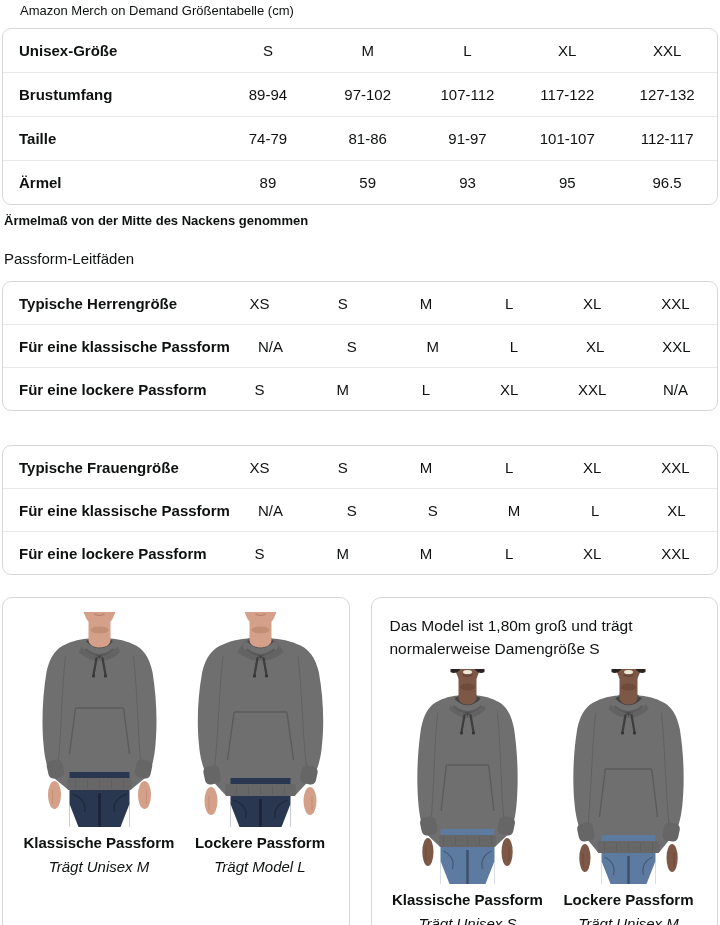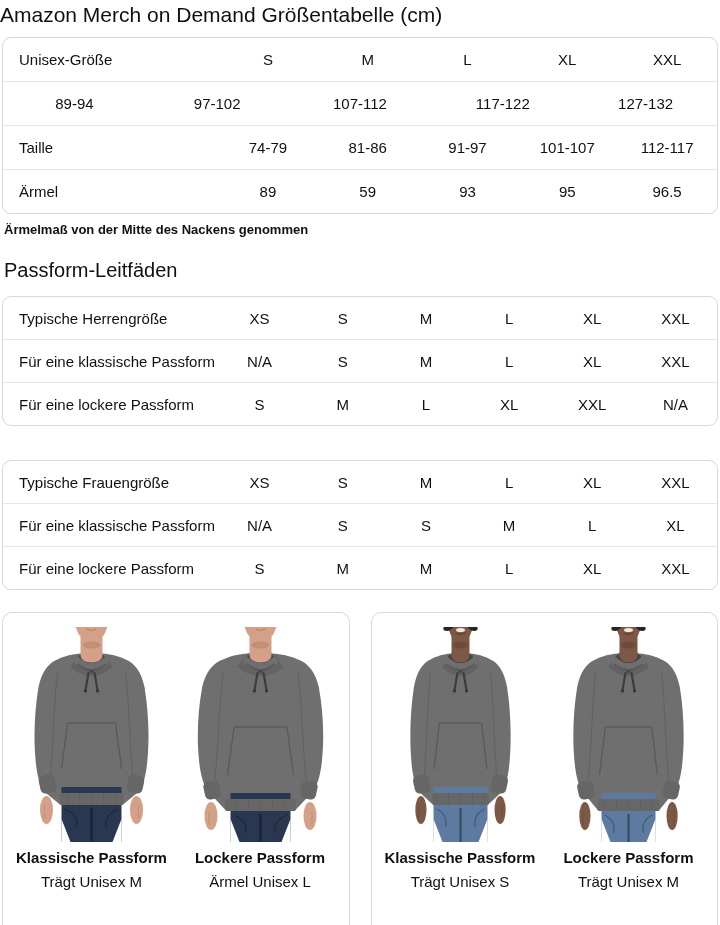--- a/index.html
+++ b/index.html
@@ -1,55 +1,56 @@
 <!DOCTYPE html>
 <html><head>
 <meta charset="utf-8">
 <style>
   html,body{margin:0;padding:0;}
   body{
     width:720px;height:925px;background:#fff;color:#0f1111;
     font-family:"Liberation Sans",sans-serif;overflow:hidden;
   }
-  .title{font-size:21px;padding:3px 2px 0 0;}
+  .title{font-size:13px;padding:3px 2px 0 20px;}
   .tbl{border:1px solid #d5d9d9;border-radius:9px;margin:10px 2px 0;background:#fff;overflow:hidden;}
   .trow{display:flex;align-items:center;height:42px;border-top:1px solid #e7e7e7;font-size:15px;}
   .tbl .trow:first-child{border-top:none;}
   .t1 .trow{height:43px;}
-  .tlabel{flex:0 0 199px;padding-left:16px;font-weight:normal;white-space:nowrap;}
+  .tlabel{flex:0 0 199px;padding-left:16px;font-weight:bold;white-space:nowrap;}
   .tcell{flex:1;text-align:center;}
   .footnote{font-size:13px;margin:8px 2px 0 4px;font-weight:bold;}
-  .h2{font-size:20px;margin:22px 2px 0 4px;}
+  .h2{font-size:15px;margin:22px 2px 0 4px;}
   .mt18{margin-top:34px;}
   .mt14{margin-top:14px;}
   .cards{display:flex;gap:21px;margin:22px 2px 0;}
   .card{flex:1;border:1px solid #d5d9d9;border-radius:10px;padding:14px 10px 10px;box-sizing:border-box;height:346px;background:#fff;}
   .desc{font-size:15.5px;line-height:23px;margin:2px 8px 9px;max-width:290px;}
-  .figs{display:flex;justify-content:space-between;gap:4px;}
+  .figs{display:flex;justify-content:flex-end;gap:4px;}
   .fig{width:157px;text-align:center;}
   .fig .ph{width:157px;height:215px;}
   .fig .ph svg{display:block;width:157px;height:215px;}
   .fitlab{font-weight:bold;font-size:15px;line-height:18px;margin-top:7px;}
-  .sizelab{font-size:15px;line-height:18px;margin-top:6px;}
+  .sizelab{font-size:15px;line-height:18px;margin-top:6px;font-style:italic;}
 </style>
 </head>
 <body>
 
 <div class="title">Amazon Merch on Demand Größentabelle (cm)</div>
 
 <div class="tbl t1">
   <div class="trow">
     <div class="tlabel">Unisex-Größe</div>
     <div class="tcell">S</div>
     <div class="tcell">M</div>
     <div class="tcell">L</div>
     <div class="tcell">XL</div>
     <div class="tcell">XXL</div>
   </div>
   <div class="trow">
+    <div class="tlabel">Brustumfang</div>
     <div class="tcell">89-94</div>
     <div class="tcell">97-102</div>
     <div class="tcell">107-112</div>
     <div class="tcell">117-122</div>
     <div class="tcell">127-132</div>
   </div>
   <div class="trow">
     <div class="tlabel">Taille</div>
     <div class="tcell">74-79</div>
     <div class="tcell">81-86</div>
@@ -223,25 +224,26 @@
               <g transform="rotate(12 125.4 163)">
                 <rect x="117.4" y="154" width="16" height="18" rx="5" fill="#6f6f6f"></rect>
                 <rect x="117.4" y="154" width="16" height="18" rx="5" fill="#000" opacity=".08"></rect>
               </g>
               <ellipse cx="27.5" cy="189" rx="6.5" ry="14" fill="#d4a089"></ellipse>
               <ellipse cx="126.5" cy="189" rx="6.5" ry="14" fill="#d4a089"></ellipse>
               <path d="M 25.5 184 L 25.5 198 M 128.5 184 L 128.5 198" stroke="#b07c60" stroke-opacity=".5" stroke-width=".9" fill="none"></path>
             </svg>
           </div>
         <div class="fitlab">Lockere Passform</div>
-        <div class="sizelab">Ärmel Unisex L</div>
+        <div class="sizelab">Trägt Model L</div>
       </div>
     </div>
   </div>
   <div class="card">
+    <div class="desc">Das Model ist 1,80m groß und trägt normalerweise Damengröße S</div>
     <div class="figs">
       <div class="fig">
         <div class="ph">
             <svg viewBox="0 0 154 215" xmlns="http://www.w3.org/2000/svg">
               <rect width="154" height="215" fill="#ffffff"></rect>
               <path d="M 48 32 C 38.3 36 33 46 30.4 60 C 26.8 84 26 110 27.7 132 C 28.6 146 31.2 158 34.8 164 L 49.7 178 L 104.3 178 L 119.2 164 C 122.8 158 125.4 146 126.3 132 C 128 110 127.2 84 123.6 60 C 121 46 115.7 36 106 32 C 92.8 24 61.2 24 48 32 Z" fill="#6f6f6f"></path>
               <path d="M 47.1 44 C 43.6 80 43.6 120 40 158" stroke="#000" stroke-opacity=".12" fill="none"></path>
               <path d="M 106.9 44 C 110.4 80 110.4 120 114 158" stroke="#000" stroke-opacity=".12" fill="none"></path>
               <rect x="50" y="160" width="54" height="55" fill="#5d7ba1"></rect>
               <path d="M 77 181 L 77 215" stroke="#000" stroke-opacity=".35" stroke-width="2.5"></path>

